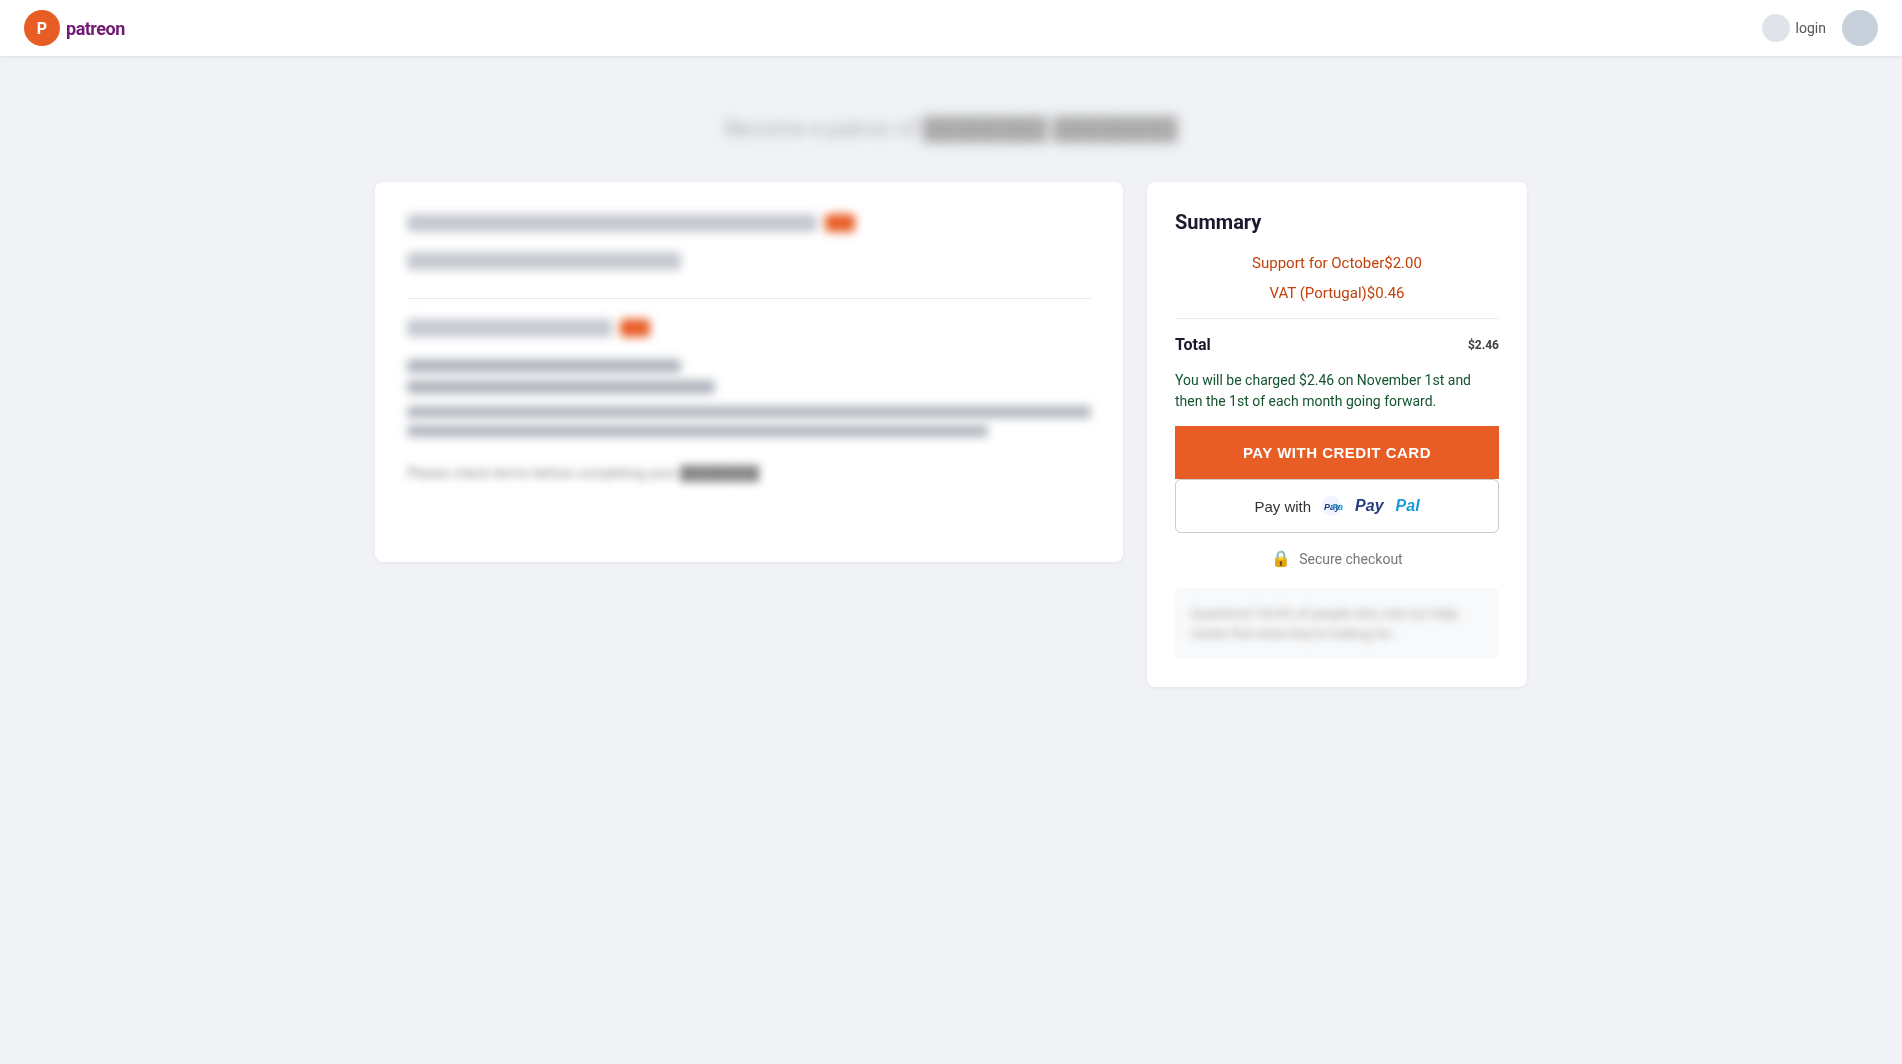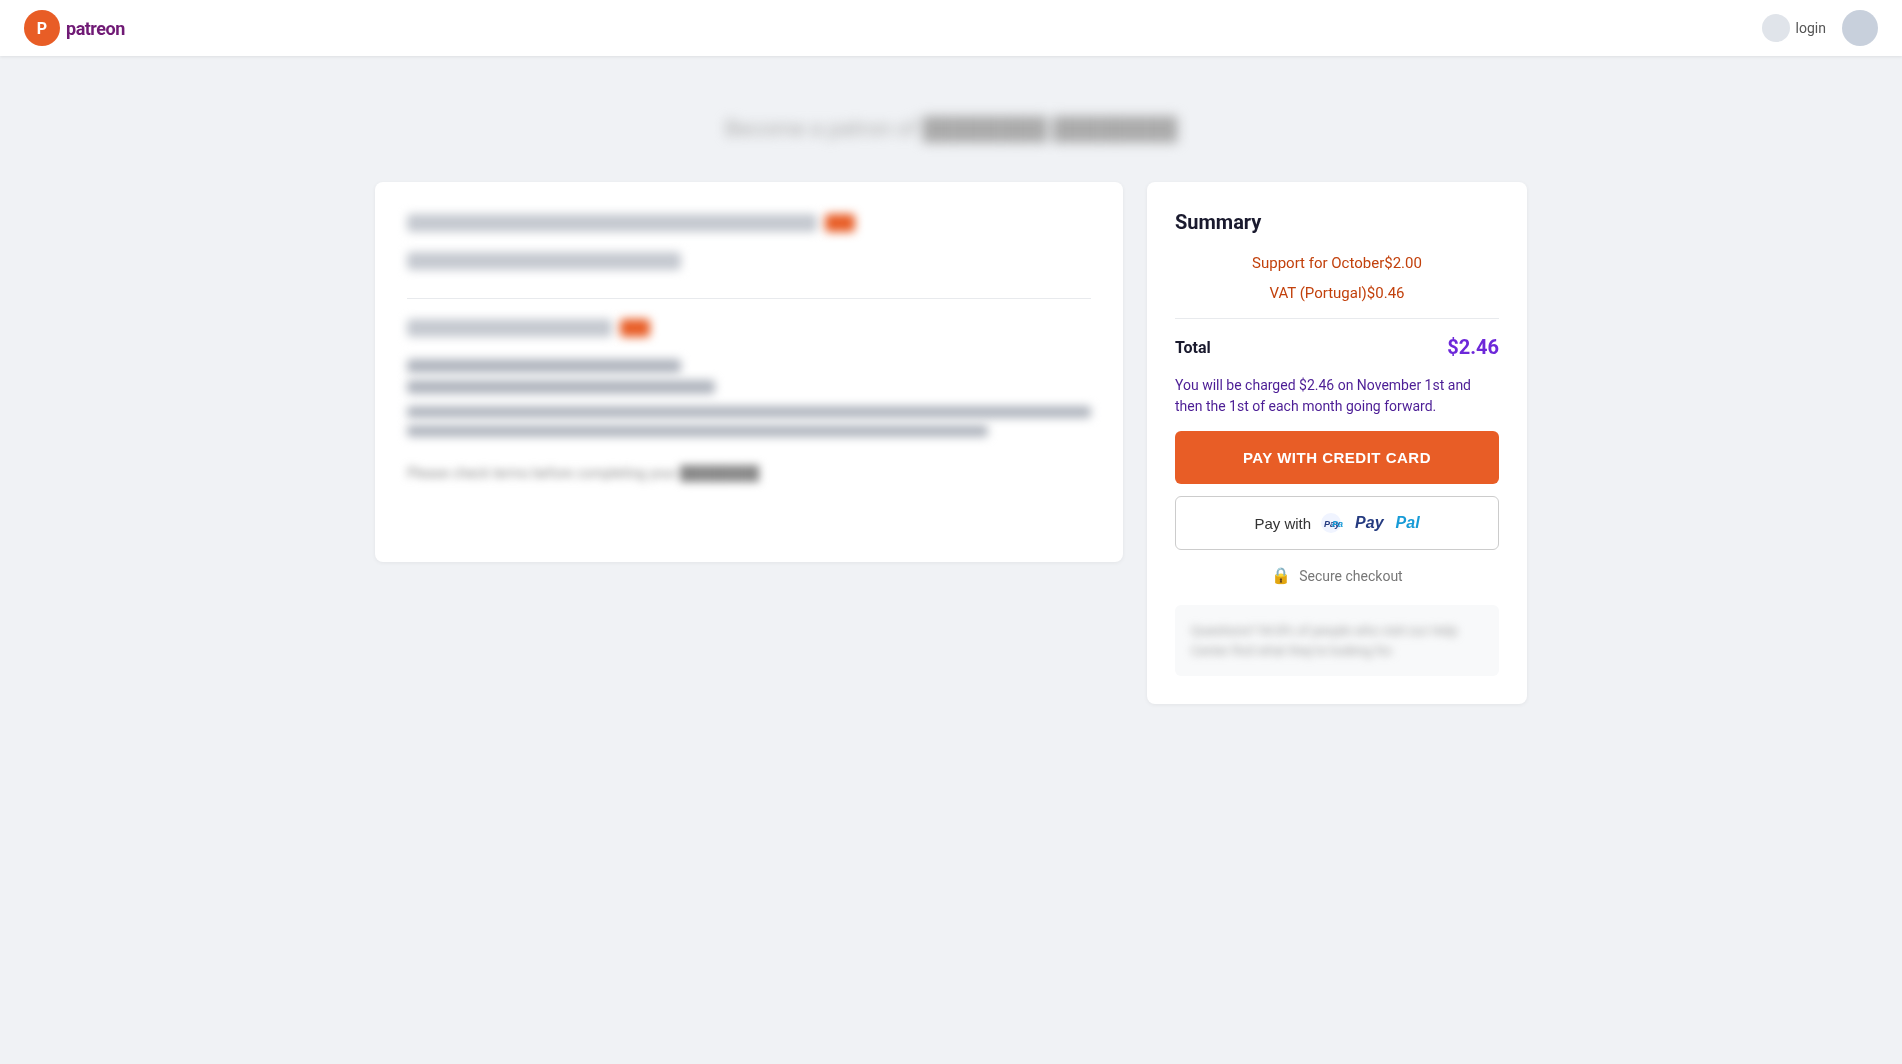--- a/index.html
+++ b/index.html
@@ -202,28 +202,28 @@
       gap: 9px;
     }
 
     .summary-total-label {
       font-size: 16px;
       font-weight: 700;
       color: #1a1a2e;
     }
 
     .summary-total-value {
-      font-size: 20px;
-      font-weight: 700;
-      color: #6d28d9;
+      font-size: 12px;
+      font-weight: 700;
+      color: #404040;
     }
 
     .charge-notice {
       font-size: 14px;
-      color: #4c1d95;
+      color: #14532d;
       line-height: 1.5;
       margin-bottom: 14px;
     }
 
     .terms-notice {
       font-size: 14px;
       color: #555;
       line-height: 1.5;
       margin-bottom: 24px;
     }
@@ -232,28 +232,27 @@
       font-weight: 700;
       color: #1a1a2e;
       text-decoration: none;
     }
 
     .btn-credit-card {
       width: 100%;
       background: #e85d26;
       color: white;
       border: none;
-      border-radius: 6px;
+      border-radius: 0;
       padding: 18px;
       font-size: 15px;
       font-weight: 700;
       letter-spacing: 0.5px;
       cursor: pointer;
       text-transform: uppercase;
-      margin-bottom: 12px;
       transition: background 0.2s;
     }
 
     .btn-paypal {
       width: 100%;
       background: #fff;
       border: 1.5px solid #ccc;
       border-radius: 6px;
       padding: 14px;
       font-size: 15px;

